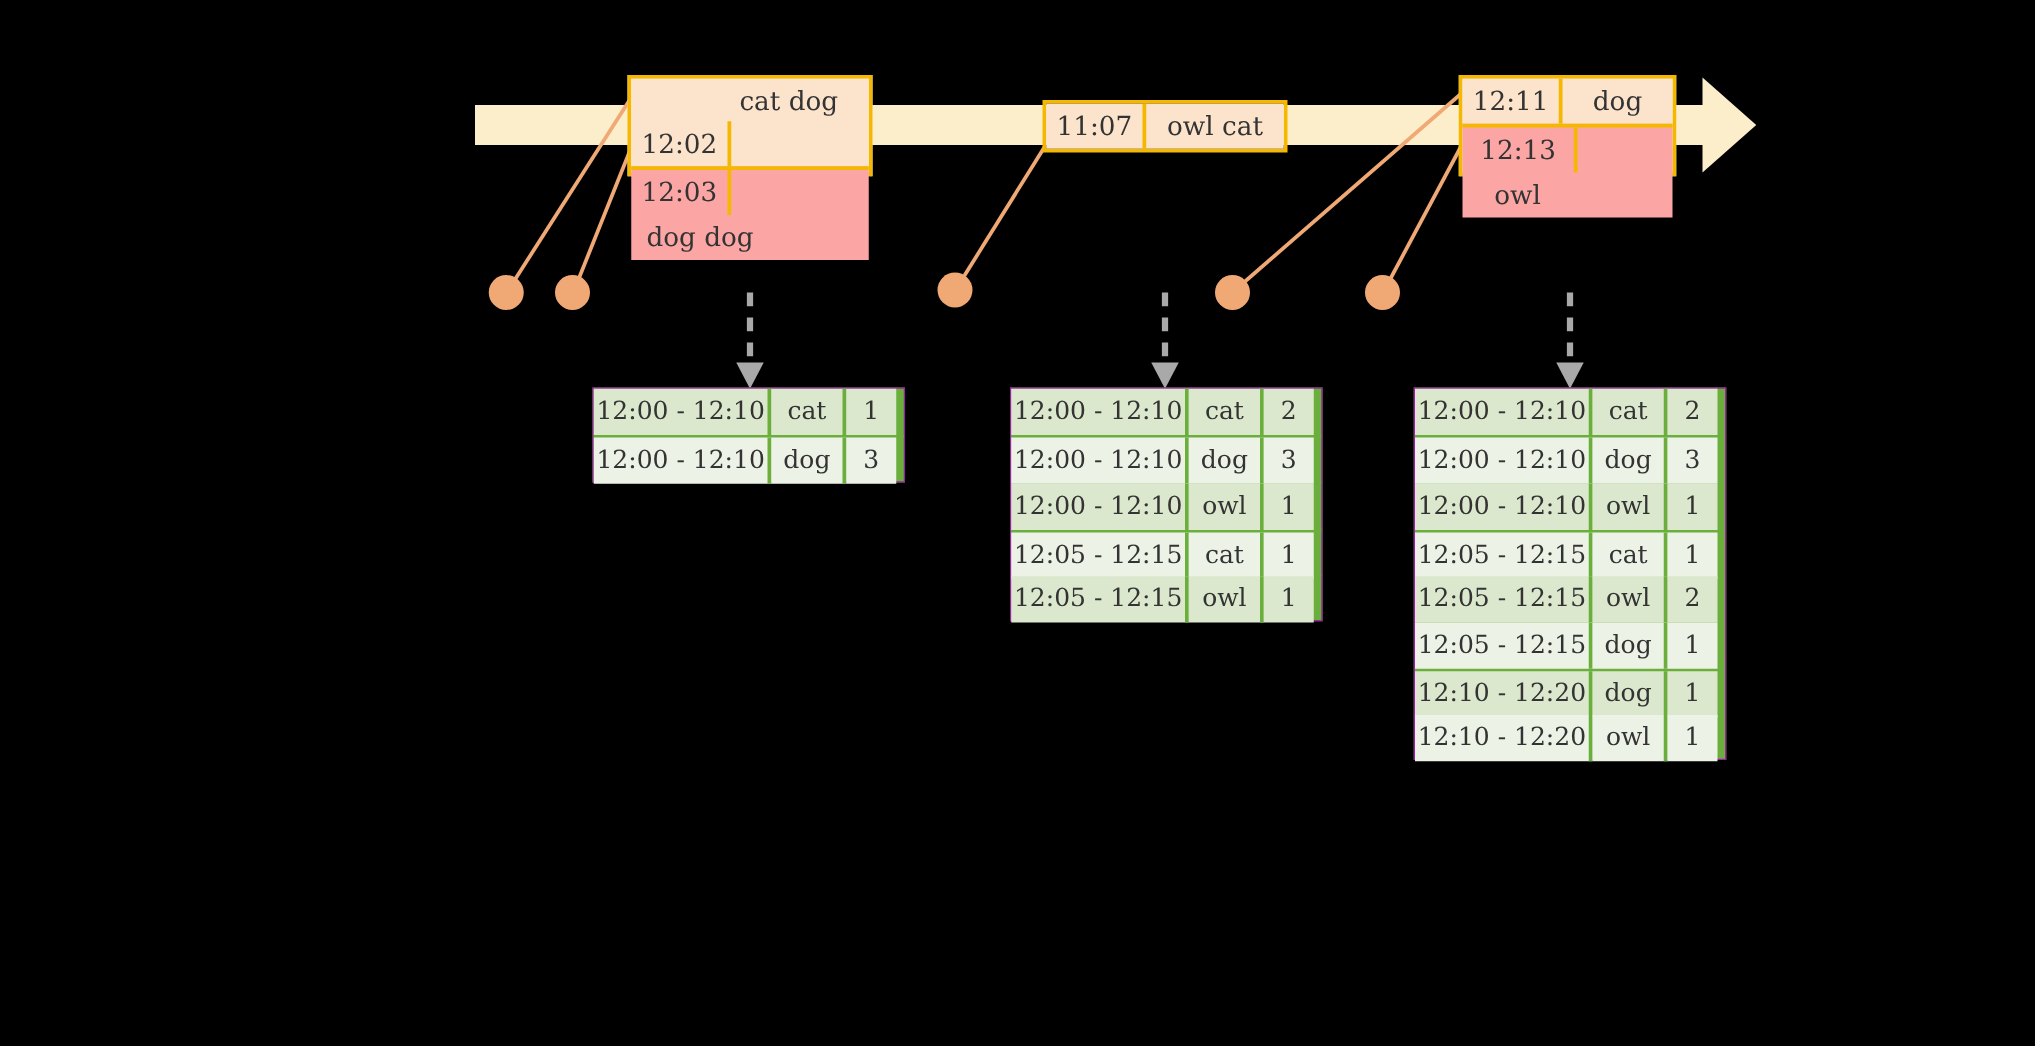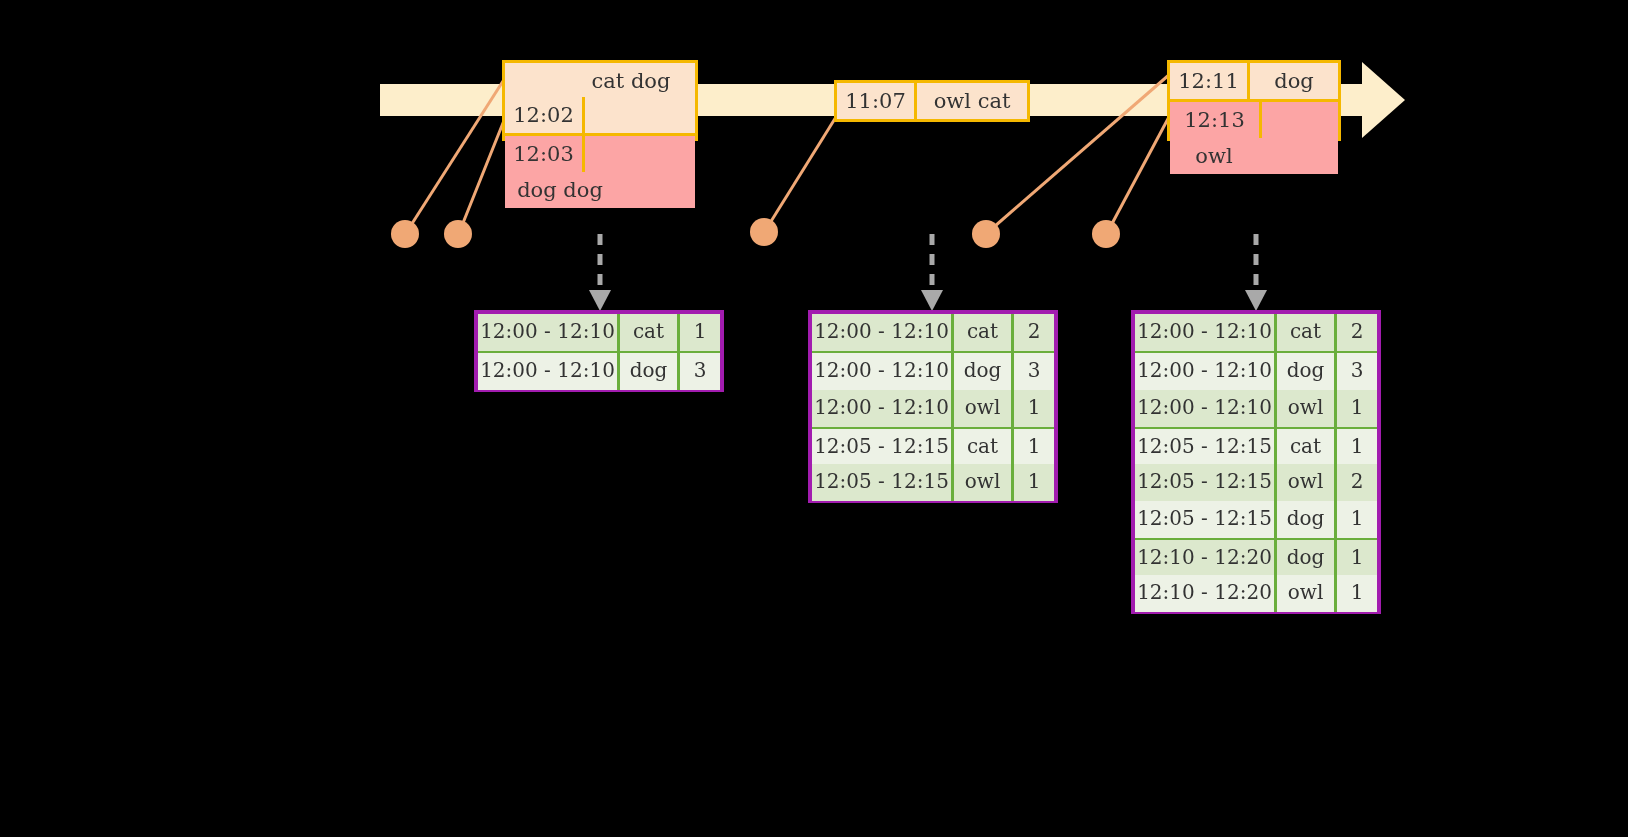--- a/index.html
+++ b/index.html
@@ -41,21 +41,21 @@
     text-align:center;
     color:#333;
     font-size:21px;
     line-height:36px;
     height:36px;
   }
 
   
   .res-table{
     position:absolute;
-    border:4px solid #a21caf;
+    border:1px solid #a21caf;
     box-sizing:border-box;
     background:#6AAE3C;
   }
   .res-row{
     display:flex;
     box-sizing:border-box;
     height:37px;
   }
   .res-row.sep{border-top:4px solid #6AAE3C;}
   .res-row.gap{border-top:2px solid #6AAE3C;}

